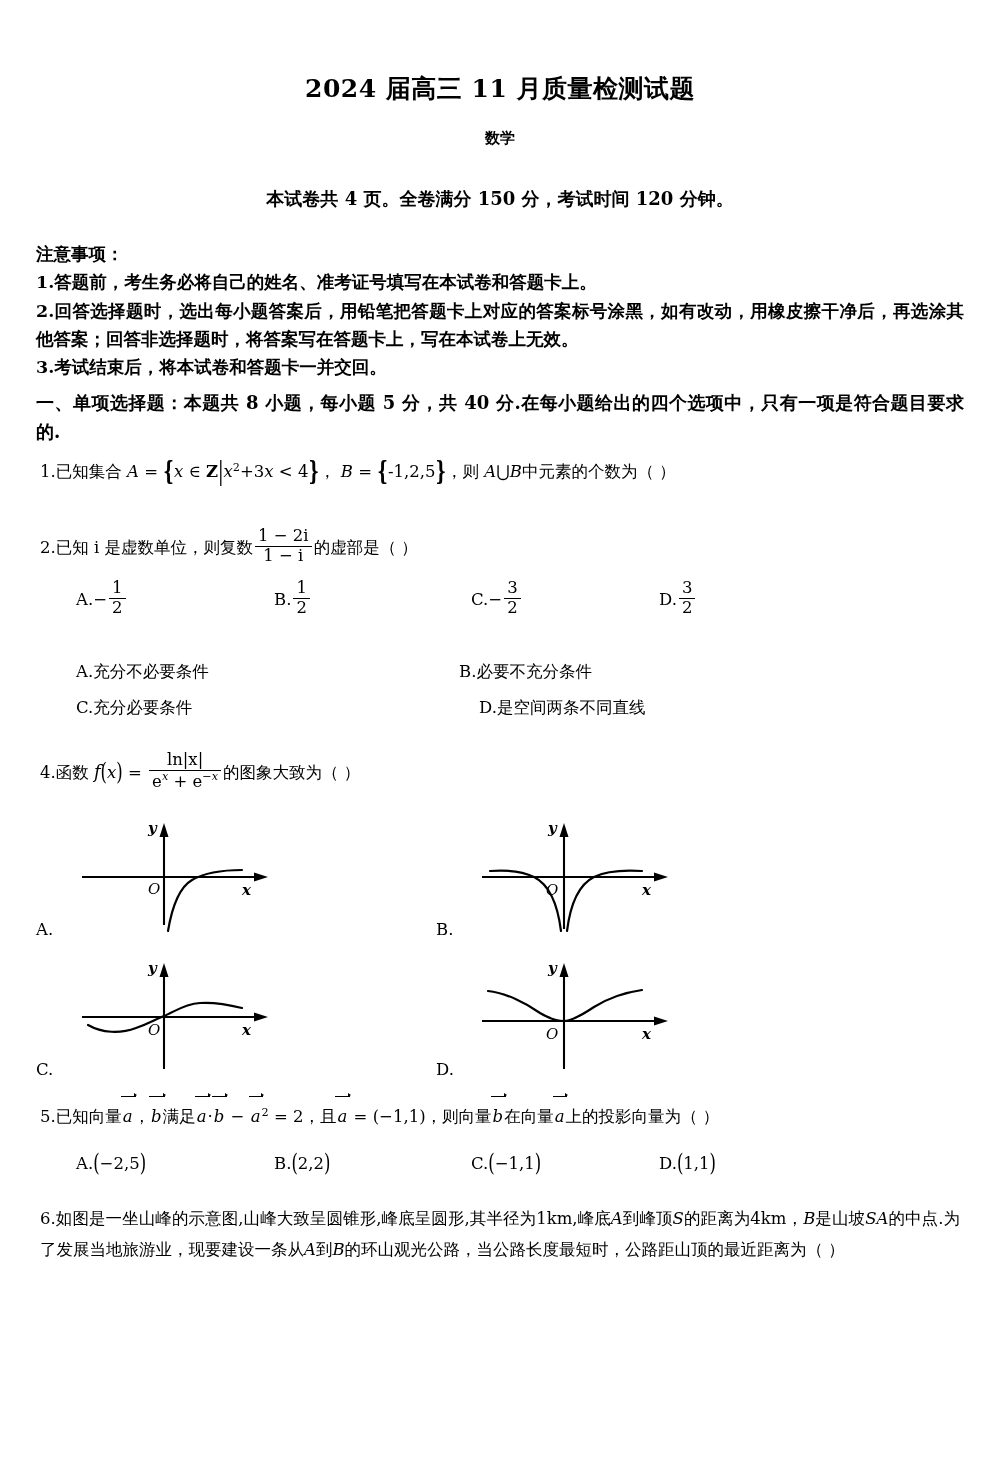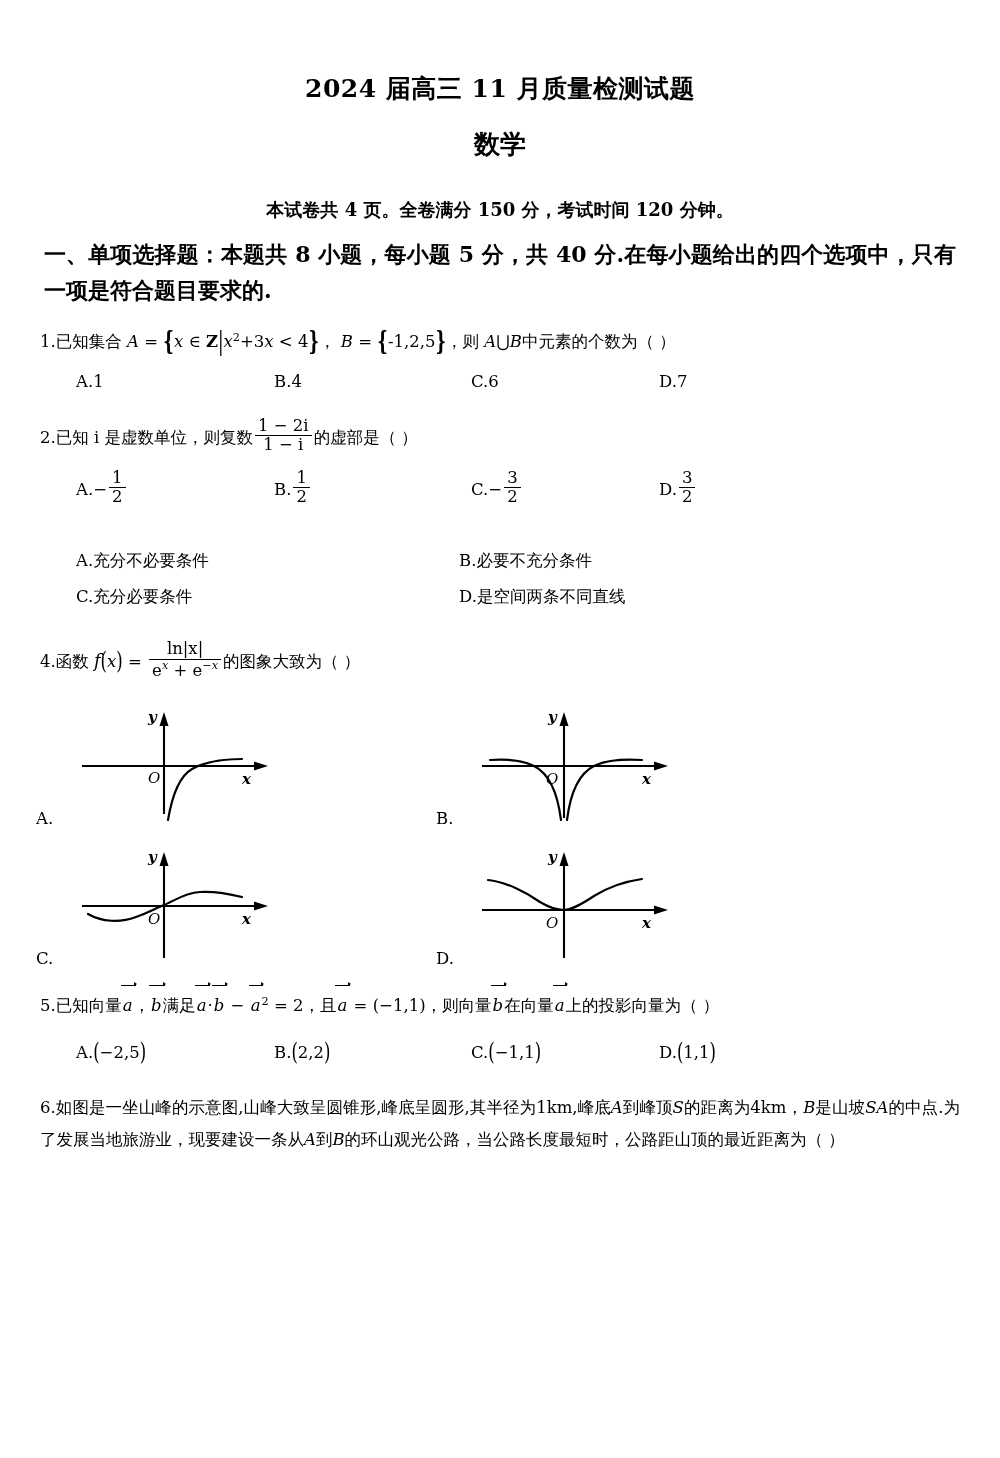--- a/index.html
+++ b/index.html
@@ -10,38 +10,38 @@
     -webkit-font-smoothing:antialiased;
   }
   .page{position:relative;width:1000px;height:1147px;padding:0;box-sizing:border-box;}
 
   
   .doc-title{
     text-align:center;font-weight:bold;font-size:25px;
     letter-spacing:.5px;margin:0;padding-top:76px;line-height:1;
   }
   .subject{
-    text-align:center;font-weight:bold;font-size:26px;
+    text-align:center;font-weight:bold;font-size:15px;
     margin:0;padding-top:30px;line-height:1;
   }
   .examinfo{
     text-align:center;font-weight:bold;font-size:18px;
     margin:12px;padding-top:32px;line-height:1;
   }
 
   
   .notice{margin:0;padding:20px 36px 0 36px;}
   .notice p{
     margin:0;font-weight:bold;font-size:17.5px;line-height:1.62;
     text-align:justify;
   }
 
   
   .section-head{
-    margin:8px;padding:6px 36px 0 36px;font-weight:bold;font-size:22px;
+    margin:0;padding:6px 36px 0 36px;font-weight:bold;font-size:18px;
     line-height:1.62;text-align:justify;
   }
 
   
   .q{padding:0 36px;margin:4px;}
   .q-stem{font-size:16.5px;line-height:1.9;margin:0;text-align:justify;}
   .q-stem.tall{line-height:2.55;}
 
   .opts{display:flex;margin:0;padding:0 36px;font-size:16.5px;}
   .opts .opt{flex:0 0 auto;}
@@ -99,43 +99,43 @@
 </style>
 </head>
 <body>
 
 <div class="page">
 
   <div class="doc-title">2024 届高三 11 月质量检测试题</div>
   <div class="subject">数学</div>
   <div class="examinfo">本试卷共 4 页。全卷满分 150 分，考试时间 120 分钟。</div>
 
+  <div class="notice">
+    <p>注意事项：</p>
+    <p>1.答题前，考生务必将自己的姓名、准考证号填写在本试卷和答题卡上。</p>
+    <p>2.回答选择题时，选出每小题答案后，用铅笔把答题卡上对应的答案标号涂黑，如有改动，用橡皮擦干净后，再选涂其他答案；回答非选择题时，将答案写在答题卡上，写在本试卷上无效。</p>
+    <p>3.考试结束后，将本试卷和答题卡一并交回。</p>
+  </div>
 
   <div class="section-head">一、单项选择题：本题共 8 小题，每小题 5 分，共 40 分.在每小题给出的四个选项中，只有一项是符合题目要求的.</div>
 
   <div class="sp6"></div>
 
   <div class="q">
     <div class="q-stem">
       <span>1.</span><span>已知集合</span>
       <span class="math">
         <span class="mi">A</span> =
         <span class="bigbrace">{</span><span class="mi">x</span> ∈
         <span class="mb">Z</span><span class="bigbar">|</span><span class="mi">x</span><sup class="smn">2</sup><span>+3</span><span class="mi">x</span>
         <span>&lt; 4</span><span class="bigbrace">}</span></span>，
       <span class="math"><span class="mi">B</span> = <span class="bigbrace">{</span><span>-1,2,5</span><span class="bigbrace">}</span></span>，则
       <span class="math"><span class="mi">A</span><span>⋃</span><span class="mi">B</span></span><span>中元素的个数为（     ）</span>
     </div>
     <div class="sp14"></div>
-    <div class="opts" style="padding:0 36px;">
-      <div class="opt opt-a"><span>A.</span><span>1</span></div>
-      <div class="opt opt-b"><span>B.</span><span>4</span></div>
-      <div class="opt opt-c"><span>C.</span><span>6</span></div>
-      <div class="opt opt-d"><span>D.</span><span>7</span></div>
-    </div>
   </div>
 
   <div class="sp18"></div>
 
   <div class="q">
     <div class="q-stem">
       <span>2.</span><span>已知 i 是虚数单位，则复数</span><span class="frac"><span class="num">1 − 2i</span><span class="den">1 − i</span></span><span>的虚部是（     ）</span>
     </div>
     <div class="sp14"></div>
     <div class="opts" style="padding:0 36px;">
@@ -148,21 +148,21 @@
 
   <div class="sp22"></div>
 
   <div class="q">
     <div class="sp14"></div>
     <div class="opts two-col" style="padding:0 36px;">
       <div class="opt opt-a"><span>A.</span><span>充分不必要条件</span></div>
       <div class="opt"><span>B.</span><span>必要不充分条件</span></div>
     </div>
     <div class="sp14"></div>
-    <div class="opts two-col" style="padding:0 36px;">
+    <div class="opts two-col" style="padding:0 36px;gap:20px;">
       <div class="opt opt-a"><span>C.</span><span>充分必要条件</span></div>
       <div class="opt"><span>D.</span><span>是空间两条不同直线</span></div>
     </div>
   </div>
 
   <div class="sp22"></div>
 
   <div class="q">
     <div class="q-stem tall">
       <span>4.</span><span>函数</span>

